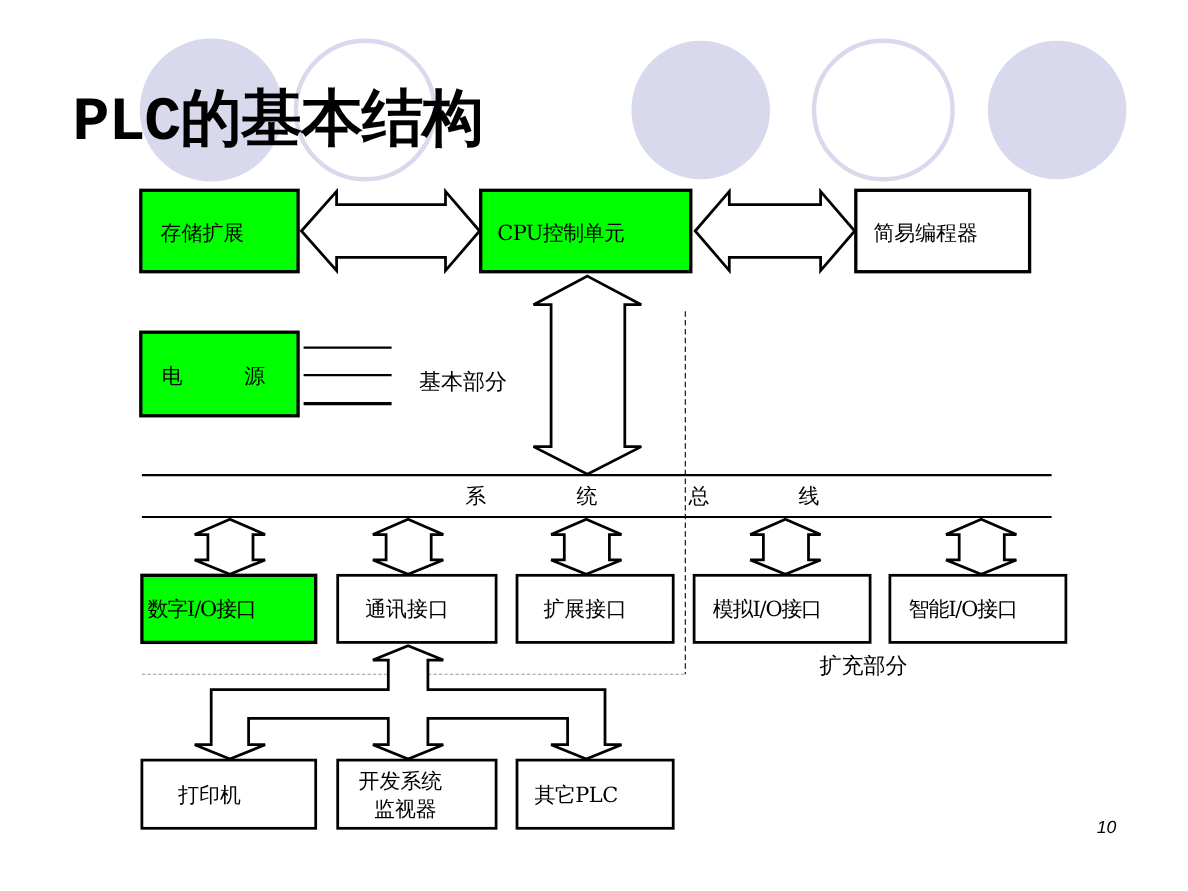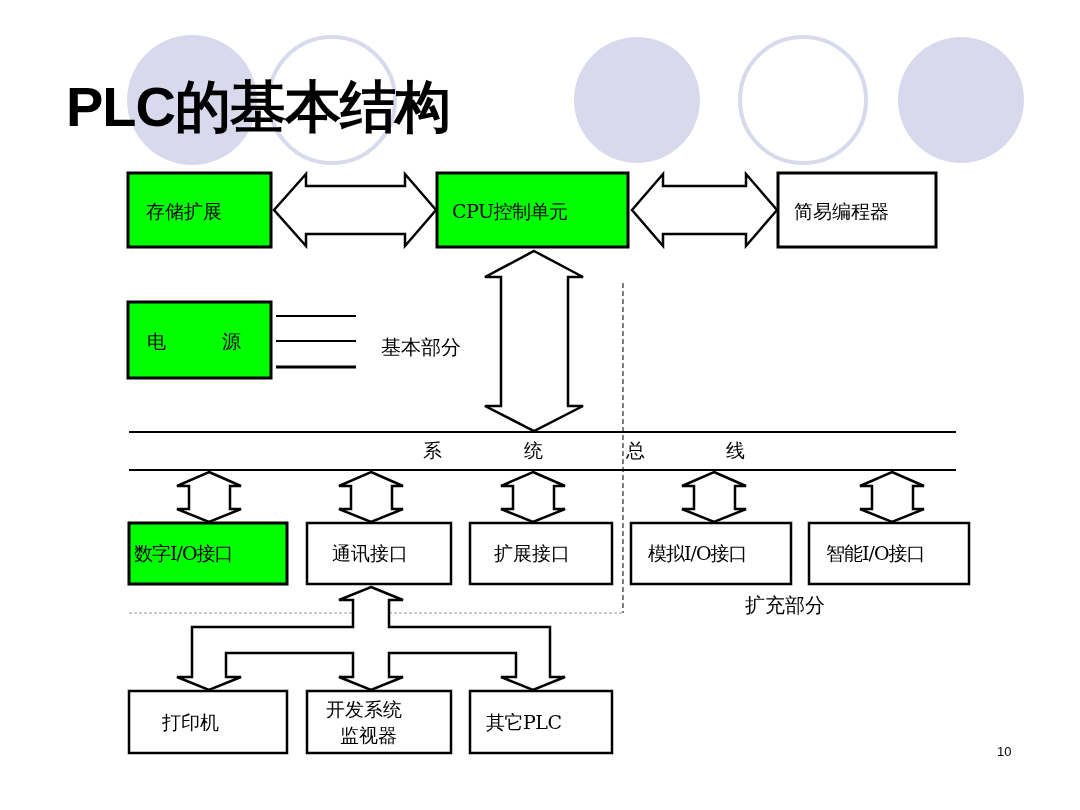--- a/index.html
+++ b/index.html
@@ -1,25 +1,25 @@
 <!DOCTYPE html>
 <html><head>
 <meta charset="utf-8">
 <style>
   html, body { margin:0; padding:0; background:#ffffff; }
   #slide { position:relative; width:1080px; height:810px; overflow:hidden; background:#ffffff;
            font-family:"DejaVu Sans","Liberation Sans",sans-serif; }
   #title { position:absolute; left:66px; top:70px; font-size:56px; font-weight:bold; color:#000;
            letter-spacing:-1px; z-index:2; white-space:nowrap;
-           font-family:Liberation Sans, sans-serif; }
+           font-family:Liberation Mono, monospace; }
   #diagram { position:absolute; left:0; top:0; width:1080px; height:810px; }
   .boxtxt { font-family:"DejaVu Serif","Liberation Serif",serif; font-size:19px; fill:#000; }
   .lbltxt { font-family:"DejaVu Serif","Liberation Serif",serif; font-size:20px; fill:#000; }
-  #page-number { position:absolute; left:997px; top:744px; font-size:13px; color:#000;
-                 font-family:"Liberation Sans","DejaVu Sans",sans-serif; }
+  #page-number { position:absolute; left:997px; top:744px; font-size:16px; color:#000;
+                 font-family:"Liberation Sans","DejaVu Sans",sans-serif;font-style:italic; }
 </style>
 </head>
 <body>
 
 <div id="slide">
 
   <svg id="diagram" viewBox="0 0 1080 810" xmlns="http://www.w3.org/2000/svg">
 
     <g>
       <circle cx="192" cy="100" r="65" fill="#d9d9ee"></circle>

